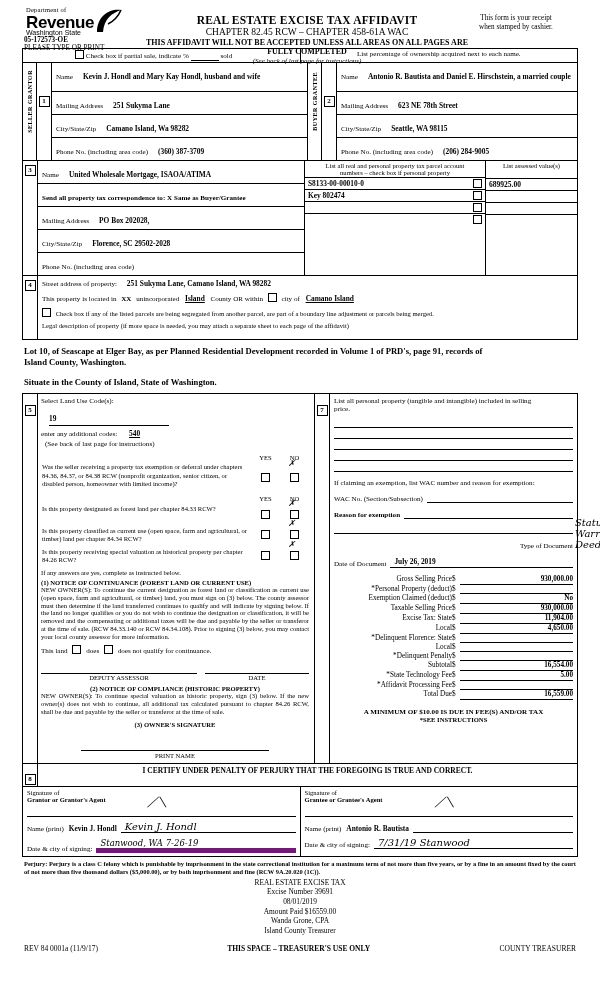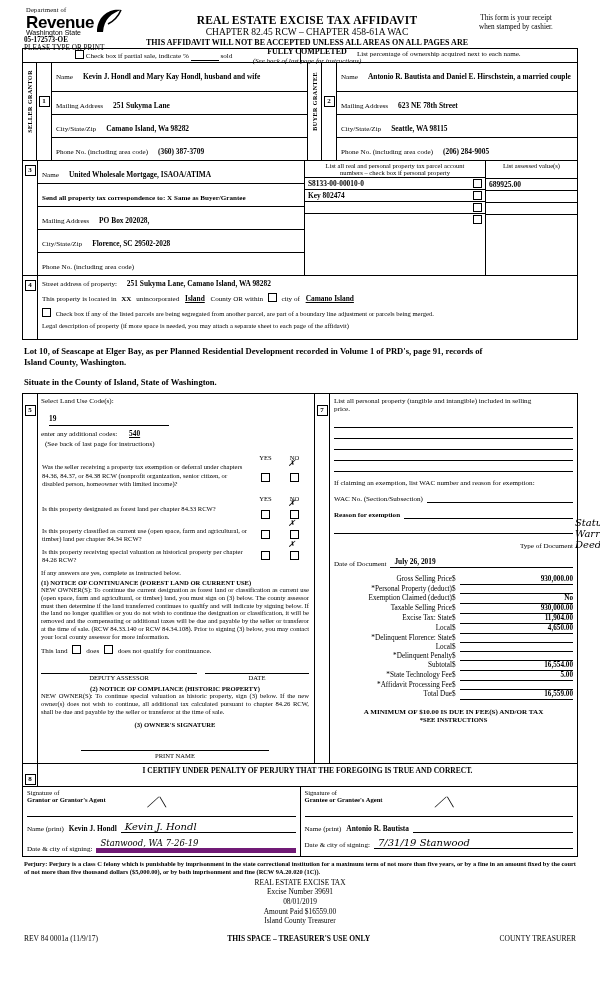--- a/index.html
+++ b/index.html
@@ -606,20 +606,21 @@
 
   <div class="foot" style="padding:3px 2px 0 2px;text-align:justify;">
     <span class="b">Perjury: Perjury is a class C felony which is punishable by imprisonment in the state correctional institution for a maximum term of not more than five years, or by a fine in an amount fixed by the court of not more than five thousand dollars ($5,000.00), or by both imprisonment and fine (RCW 9A.20.020 (1C)).</span>
   </div>
 
   <div class="stamp" style="margin-top:2px;">
     <div>REAL ESTATE EXCISE TAX</div>
     <div>Excise Number 39691</div>
     <div>08/01/2019</div>
     <div>Amount Paid $16559.00</div>
+    <div>Wanda Grone, CPA</div>
     <div>Island County Treasurer</div>
   </div>
 
   <div style="display:flex;justify-content:space-between;align-items:baseline;margin-top:8px;padding:0 2px;">
     <span class="s75">REV 84 0001a (11/9/17)</span>
     <span class="s75 b">THIS SPACE – TREASURER'S USE ONLY</span>
     <span class="s75">COUNTY TREASURER</span>
   </div>
 
  </div>

